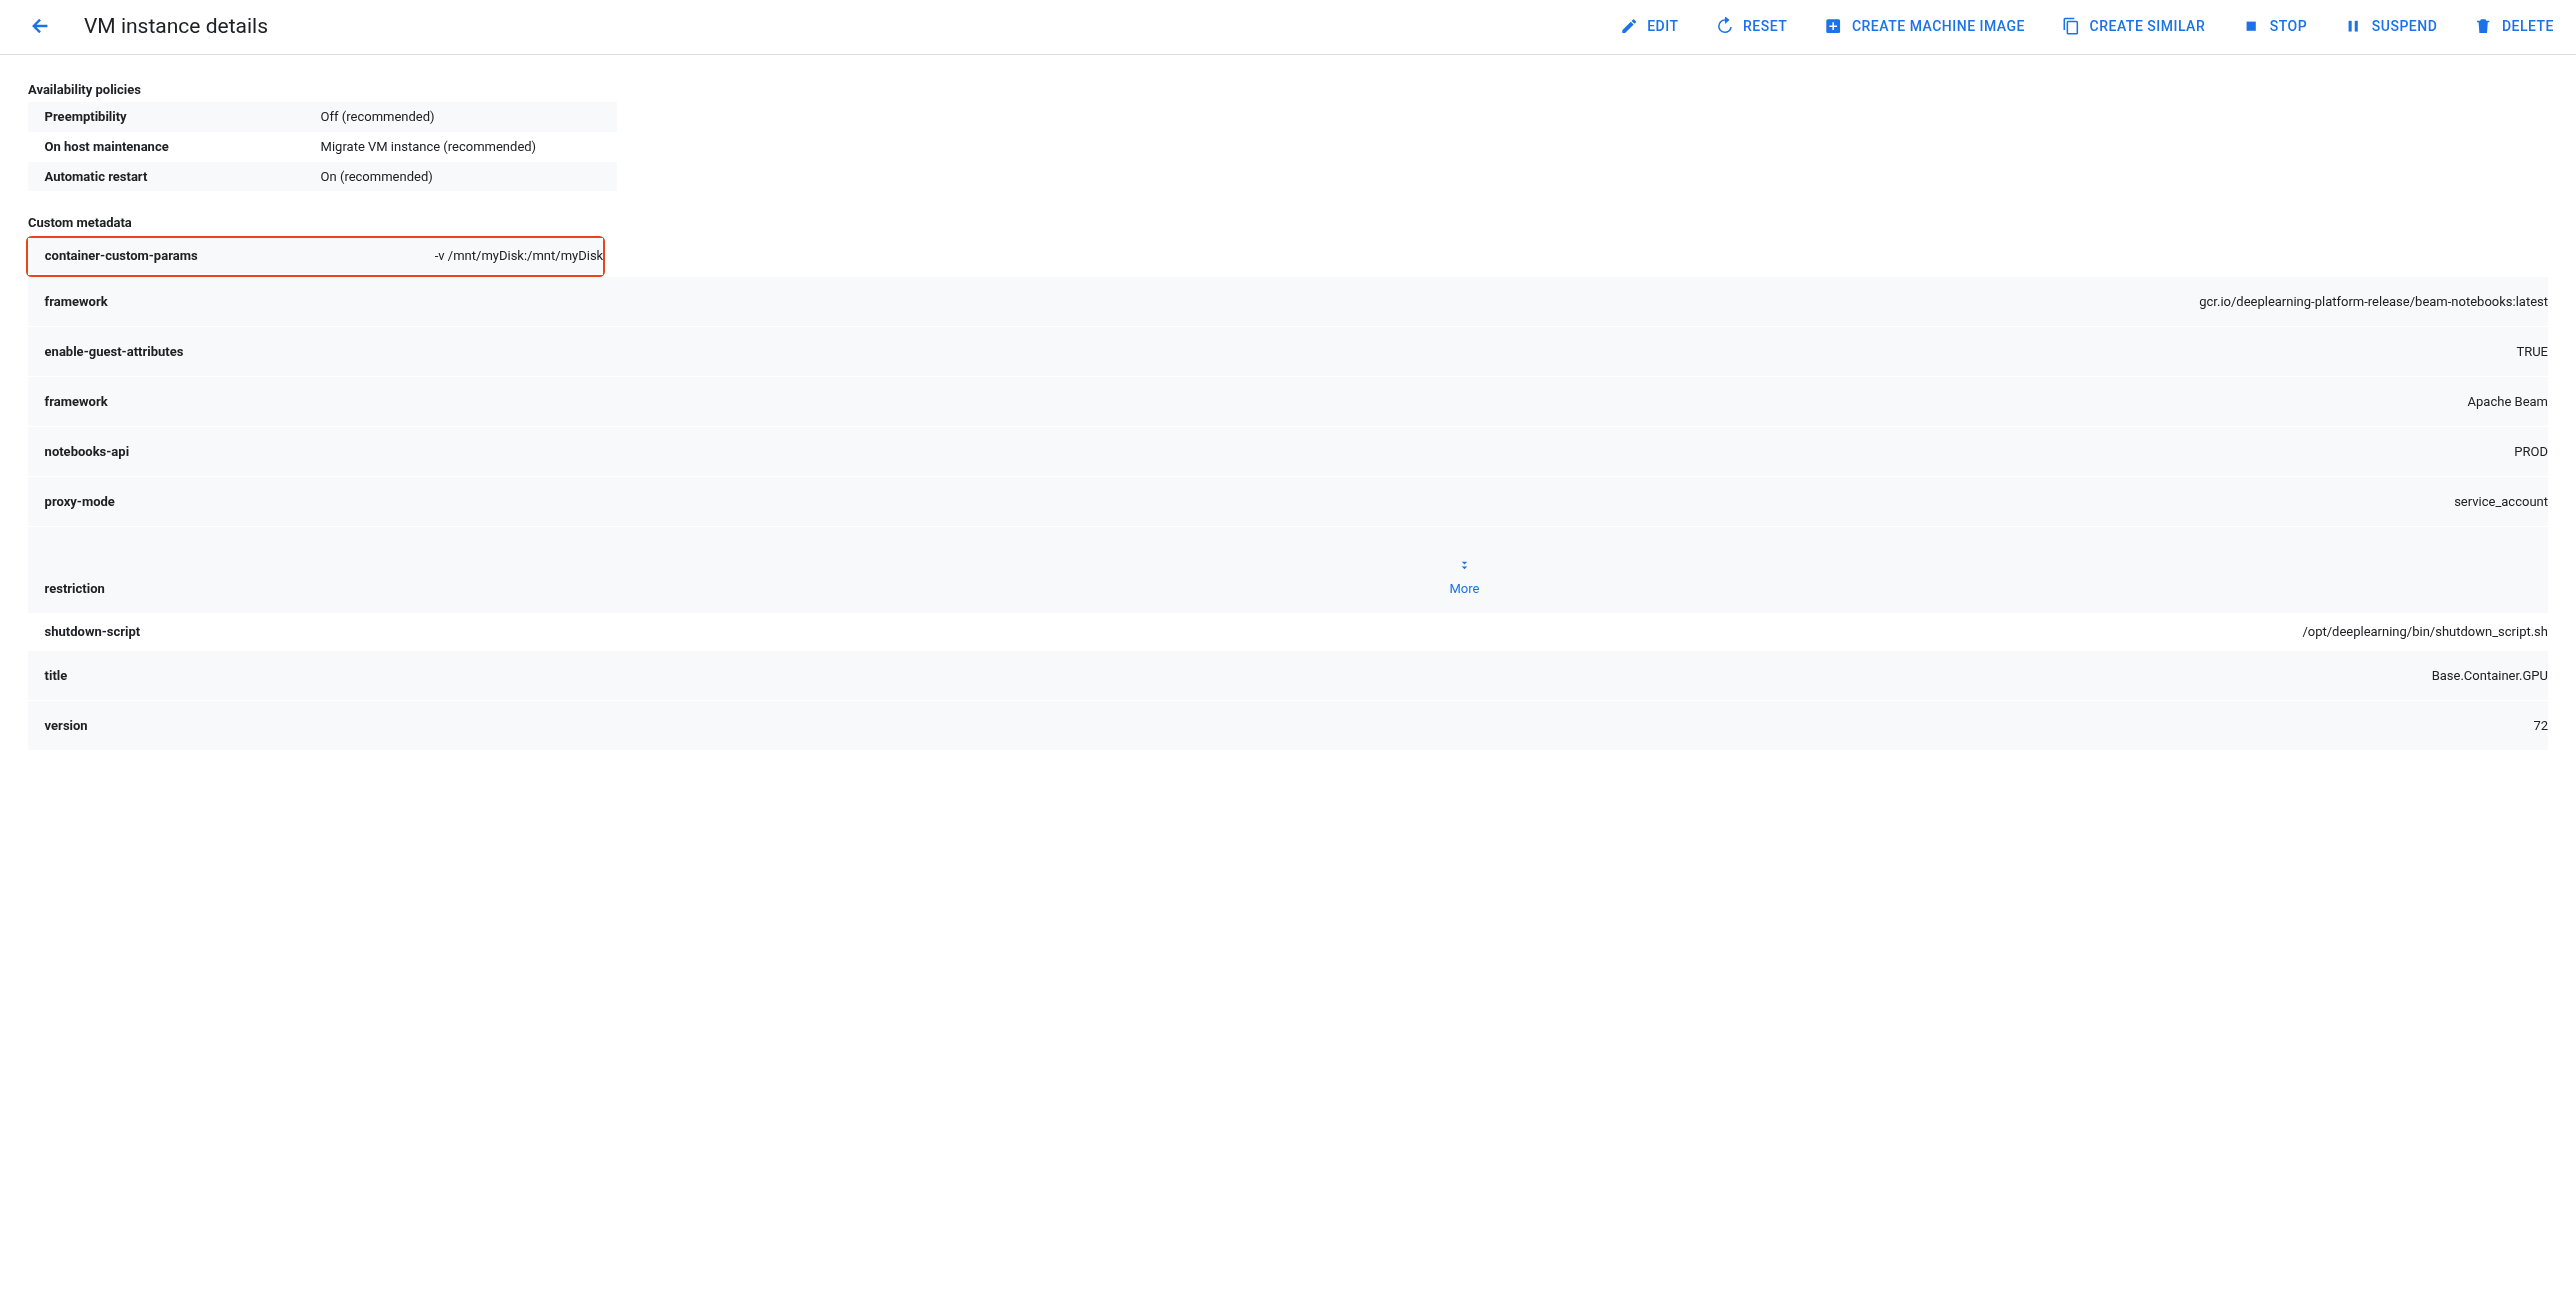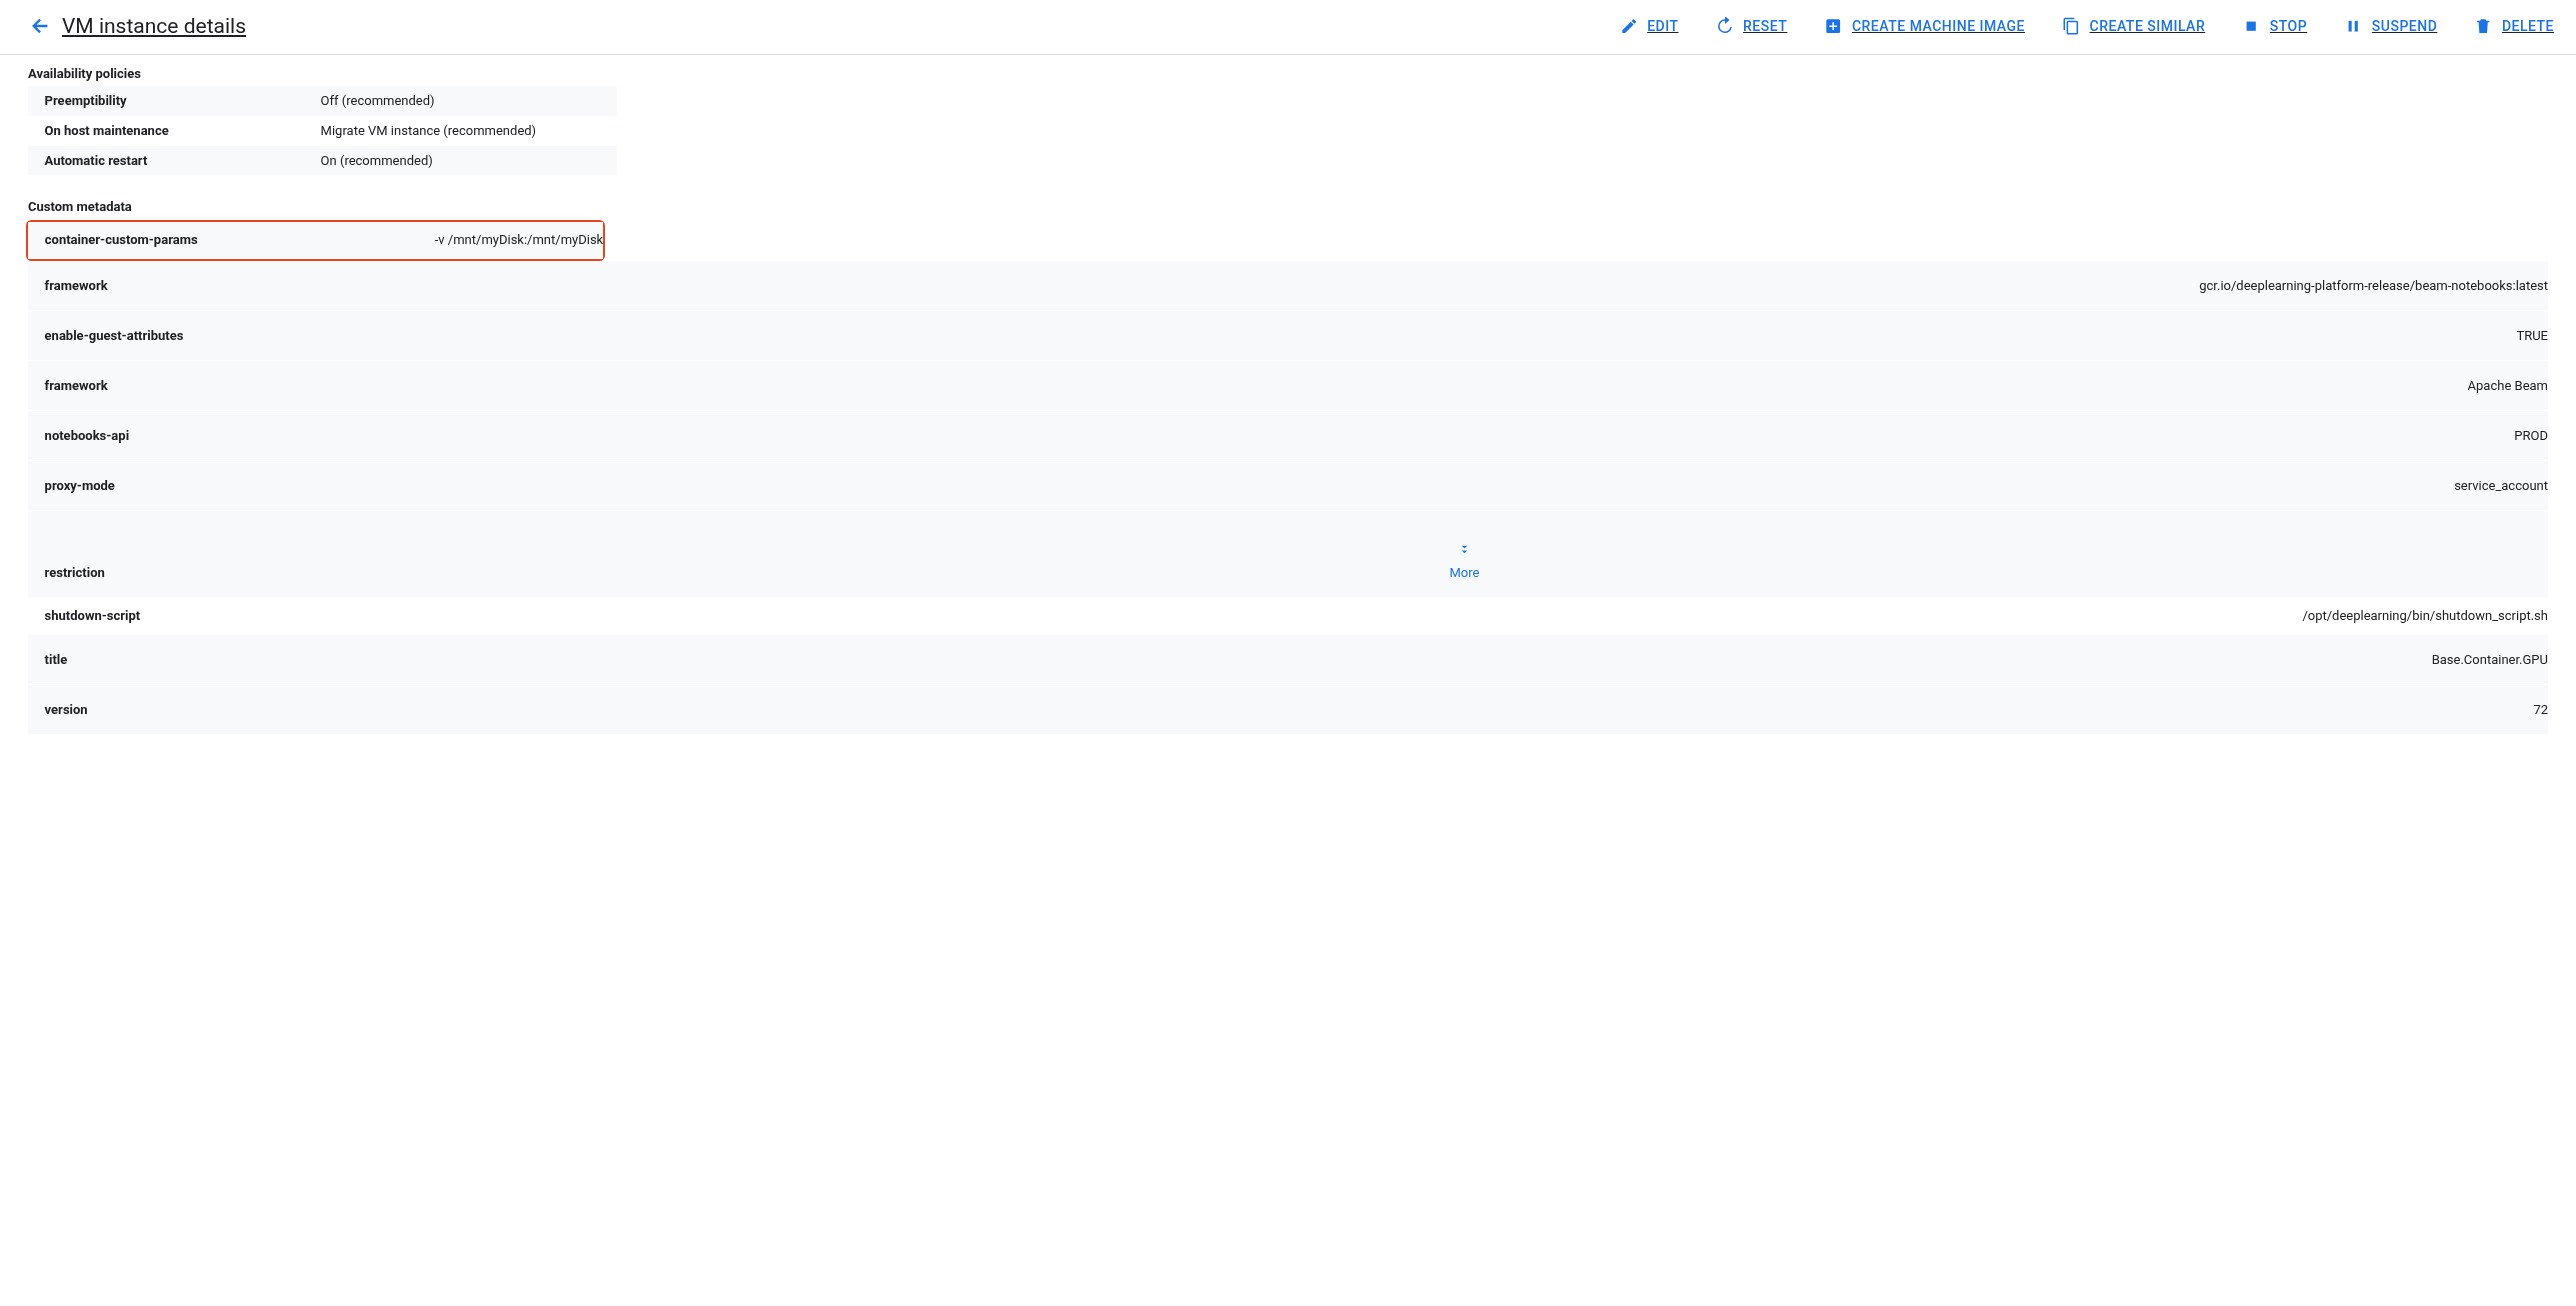--- a/index.html
+++ b/index.html
@@ -7,22 +7,21 @@
     font-family: "Google Sans", Roboto, Arial, sans-serif;
     color: #202124;
     background: #fff;
     font-size: 13px;
   }
   .header {
     display: flex;
     align-items: center;
     padding: 7.4px 22px 9.2px 22px;
     border-bottom: 0.9px solid #dadce0;
-    gap: 3px;
-    text-decoration: underline;
+    gap: 25px;
   }
   .back-btn {
     display: flex;
     align-items: center;
     justify-content: center;
     width: 37px;
     height: 37px;
     cursor: pointer;
     color: #1a73e8;
   }
@@ -56,20 +55,21 @@
     fill: #1a73e8;
   }
   .content {
     padding: 11px 28px 0 28px;
   }
   .section-title {
     font-size: 13px;
     font-weight: 700;
     color: #202124;
     margin-bottom: 5.5px;
+    margin-top: 16px;
   }
   .avail-table {
     width: 589px;
     border-collapse: collapse;
     margin-bottom: 24px;
   }
   .avail-table td {
     padding: 7.4px 16.6px;
     font-size: 13px;
   }

